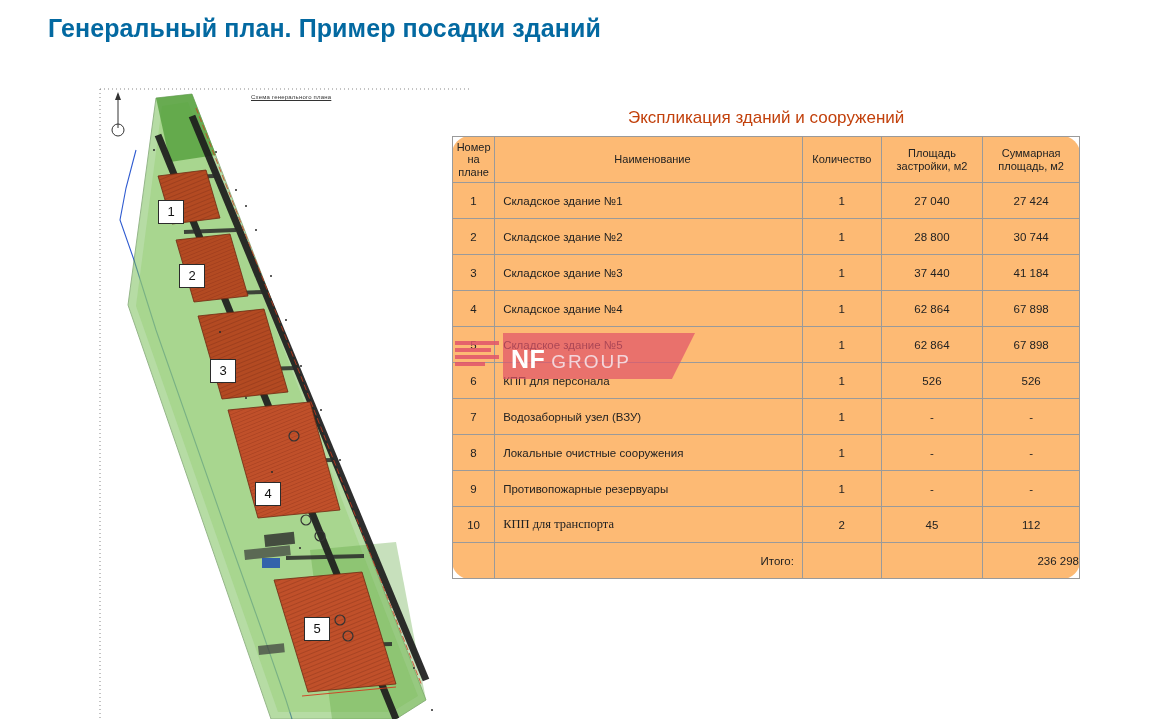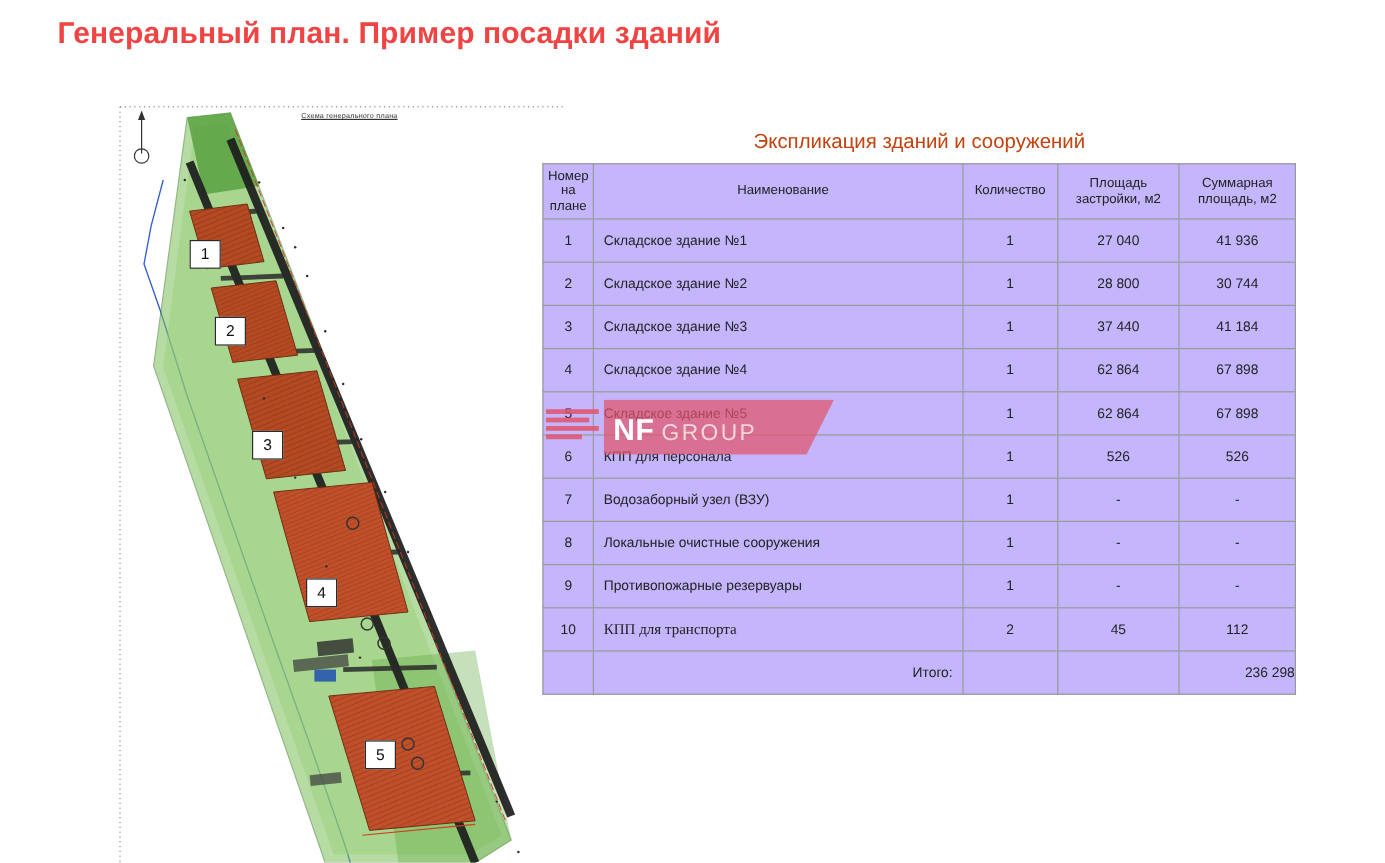--- a/index.html
+++ b/index.html
@@ -14,21 +14,21 @@
     color: #222222;
     overflow: hidden;
     position: relative;
   }
   .page-title {
     position: absolute;
     left: 48px;
     top: 14px;
     font-size: 25px;
     font-weight: bold;
-    color: #ef4444;
+    color: #0369a1;
     letter-spacing: 0.1px;
   }
 
   
   .plan-wrap {
     position: absolute;
     left: 96px;
     top: 80px;
     width: 380px;
     height: 639px;
@@ -72,21 +72,22 @@
     white-space: nowrap;
   }
   table.expl {
     position: absolute;
     left: 452px;
     top: 136px;
     width: 628px;
     border-collapse: collapse;
     font-size: 11.5px;
     color: #222;
-    background: #c4b5fd;
+    background: #fdba74;
+    border-radius: 18px;
   }
   table.expl th, table.expl td {
     border: 1px solid #9a9a9a;
     padding: 0;
     height: 35px;
     vertical-align: middle;
     font-weight: normal;
     background: transparent;
   }
   table.expl thead th {
@@ -285,21 +286,21 @@
       <th class="col-area">Площадь застройки, м2</th>
       <th class="col-total">Суммарная площадь, м2</th>
     </tr>
   </thead>
   <tbody>
     <tr>
       <td class="col-num">1</td>
       <td class="col-name">Складское здание №1</td>
       <td class="col-qty">1</td>
       <td class="col-area">27 040</td>
-      <td class="col-total">41 936</td>
+      <td class="col-total">27 424</td>
     </tr>
     <tr>
       <td class="col-num">2</td>
       <td class="col-name">Складское здание №2</td>
       <td class="col-qty">1</td>
       <td class="col-area">28 800</td>
       <td class="col-total">30 744</td>
     </tr>
     <tr>
       <td class="col-num">3</td>

